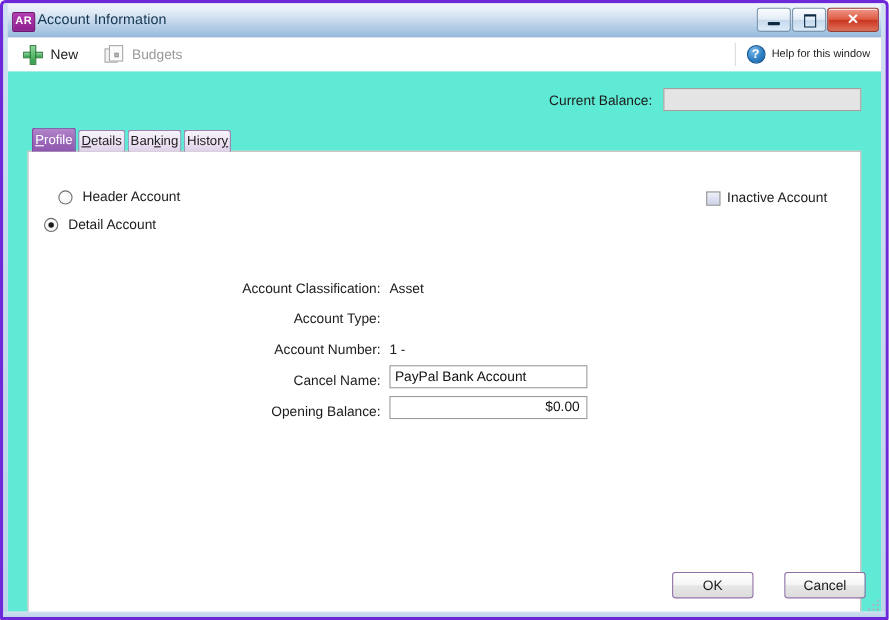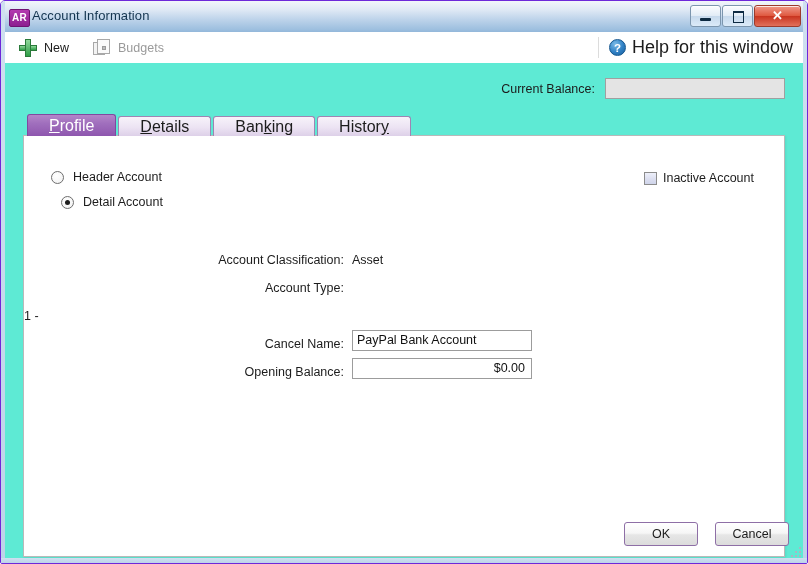--- a/index.html
+++ b/index.html
@@ -14,21 +14,21 @@
     -webkit-font-smoothing: antialiased;
   }
 
   
   #window {
     position: relative;
     width: 808px;
     height: 564px;
     box-sizing: border-box;
     background: #eef1f5;
-    border: 1px solid #6d28d9;
+    border: 3px solid #6d28d9;
     border-radius: 5px 5px 2px 2px;
     overflow: hidden;
   }
 
   
   .frame-left, .frame-right, .frame-bottom {
     position: absolute;
     background: linear-gradient(to bottom, #cfe0f0, #bcd3e9);
   }
   .frame-left  { left:0; top:0; bottom:0; width:4px; }
@@ -171,21 +171,21 @@
     right: 10px;
     top: 5px;
     display: flex;
     align-items: center;
     gap: 6px;
     padding-left: 10px;
     border-left: 1px solid #dcdcdc;
     height: 21px;
     cursor: default;
   }
-  #help-link .hl-label { font-size: 18px; color: #1c1c1c; }
+  #help-link .hl-label { font-size: 10px; color: #1c1c1c; }
   .icon-help {
     width: 17px; height: 17px;
     border-radius: 50%;
     background: radial-gradient(circle at 35% 28%, #7bbbe8 0%, #2f80c4 55%, #1b5e9c 100%);
     border: 1px solid #14568f;
     color: #fff;
     font-size: 11.5px;
     font-weight: bold;
     line-height: 16px;
     text-align: center;
@@ -225,23 +225,23 @@
     left: 22px;
     top: 51px;
     height: 22px;
     display: flex;
     align-items: flex-end;
     z-index: 3;
   }
   .tab {
     height: 20px;
     box-sizing: border-box;
-    padding: 0 21px;
+    padding: 0 2px;
     margin-right: 2px;
-    font-size: 16px;
+    font-size: 12px;
     line-height: 19px;
     color: #1c1c1c;
     background: linear-gradient(to bottom, #f7f3fa 0%, #ece3f3 55%, #ddd0e8 100%);
     border: 1px solid #9f84b3;
     border-bottom: none;
     border-radius: 3px 3px 0 0;
     cursor: default;
     white-space: nowrap;
   }
   .tab.active {
@@ -269,21 +269,21 @@
 
   
   .radio-row {
     position: absolute;
     display: flex;
     align-items: center;
     gap: 9px;
     cursor: default;
   }
   #radio-header { left: 27px; top: 34px; }
-  #radio-detail { left: 37px; top: 59px; }
+  #radio-detail { left: 14px; top: 59px; }
   .radio {
     width: 13px; height: 13px;
     border-radius: 50%;
     border: 1px solid #6e6e6e;
     background: radial-gradient(circle at 40% 35%, #ffffff, #f0f0f0);
     box-sizing: border-box;
     position: relative;
   }
   .radio.checked::after {
     content: "";
@@ -392,21 +392,21 @@
   #account-number-input { width: 100px; }
   #account-name-input { width: 180px; }
   #opening-balance-input { width: 180px; text-align: right; padding-right: 6px; }
 
   
   #footer {
     position: absolute;
     right: 14px;
     bottom: 12px;
     display: flex;
-    gap: 17px;
+    gap: 28px;
   }
   .btn {
     width: 74px;
     height: 24px;
     box-sizing: border-box;
     border: 1px solid #8e6fa6;
     border-radius: 3px;
     background: linear-gradient(to bottom, #ffffff 0%, #f6f6f6 46%, #e6e6e6 54%, #dcdcdc 100%);
     font-family: "Liberation Sans", sans-serif;
     font-size: 12.5px;
@@ -508,20 +508,21 @@
         <div class="form-row">
           <span class="form-label">Account Classification:</span>
           <span class="form-static">Asset</span>
         </div>
 
         <div class="form-row">
           <span class="form-label">Account Type:</span>
         </div>
 
         <div class="form-row">
+          <span class="form-label">Account Number:</span>
           <span id="acct-num-prefix">1 -</span>
         </div>
 
         <div class="form-row">
           <span class="form-label">Cancel Name:</span>
           <span class="input" id="account-name-input">PayPal Bank Account</span>
         </div>
 
         <div class="form-row">
           <span class="form-label">Opening Balance:</span>

